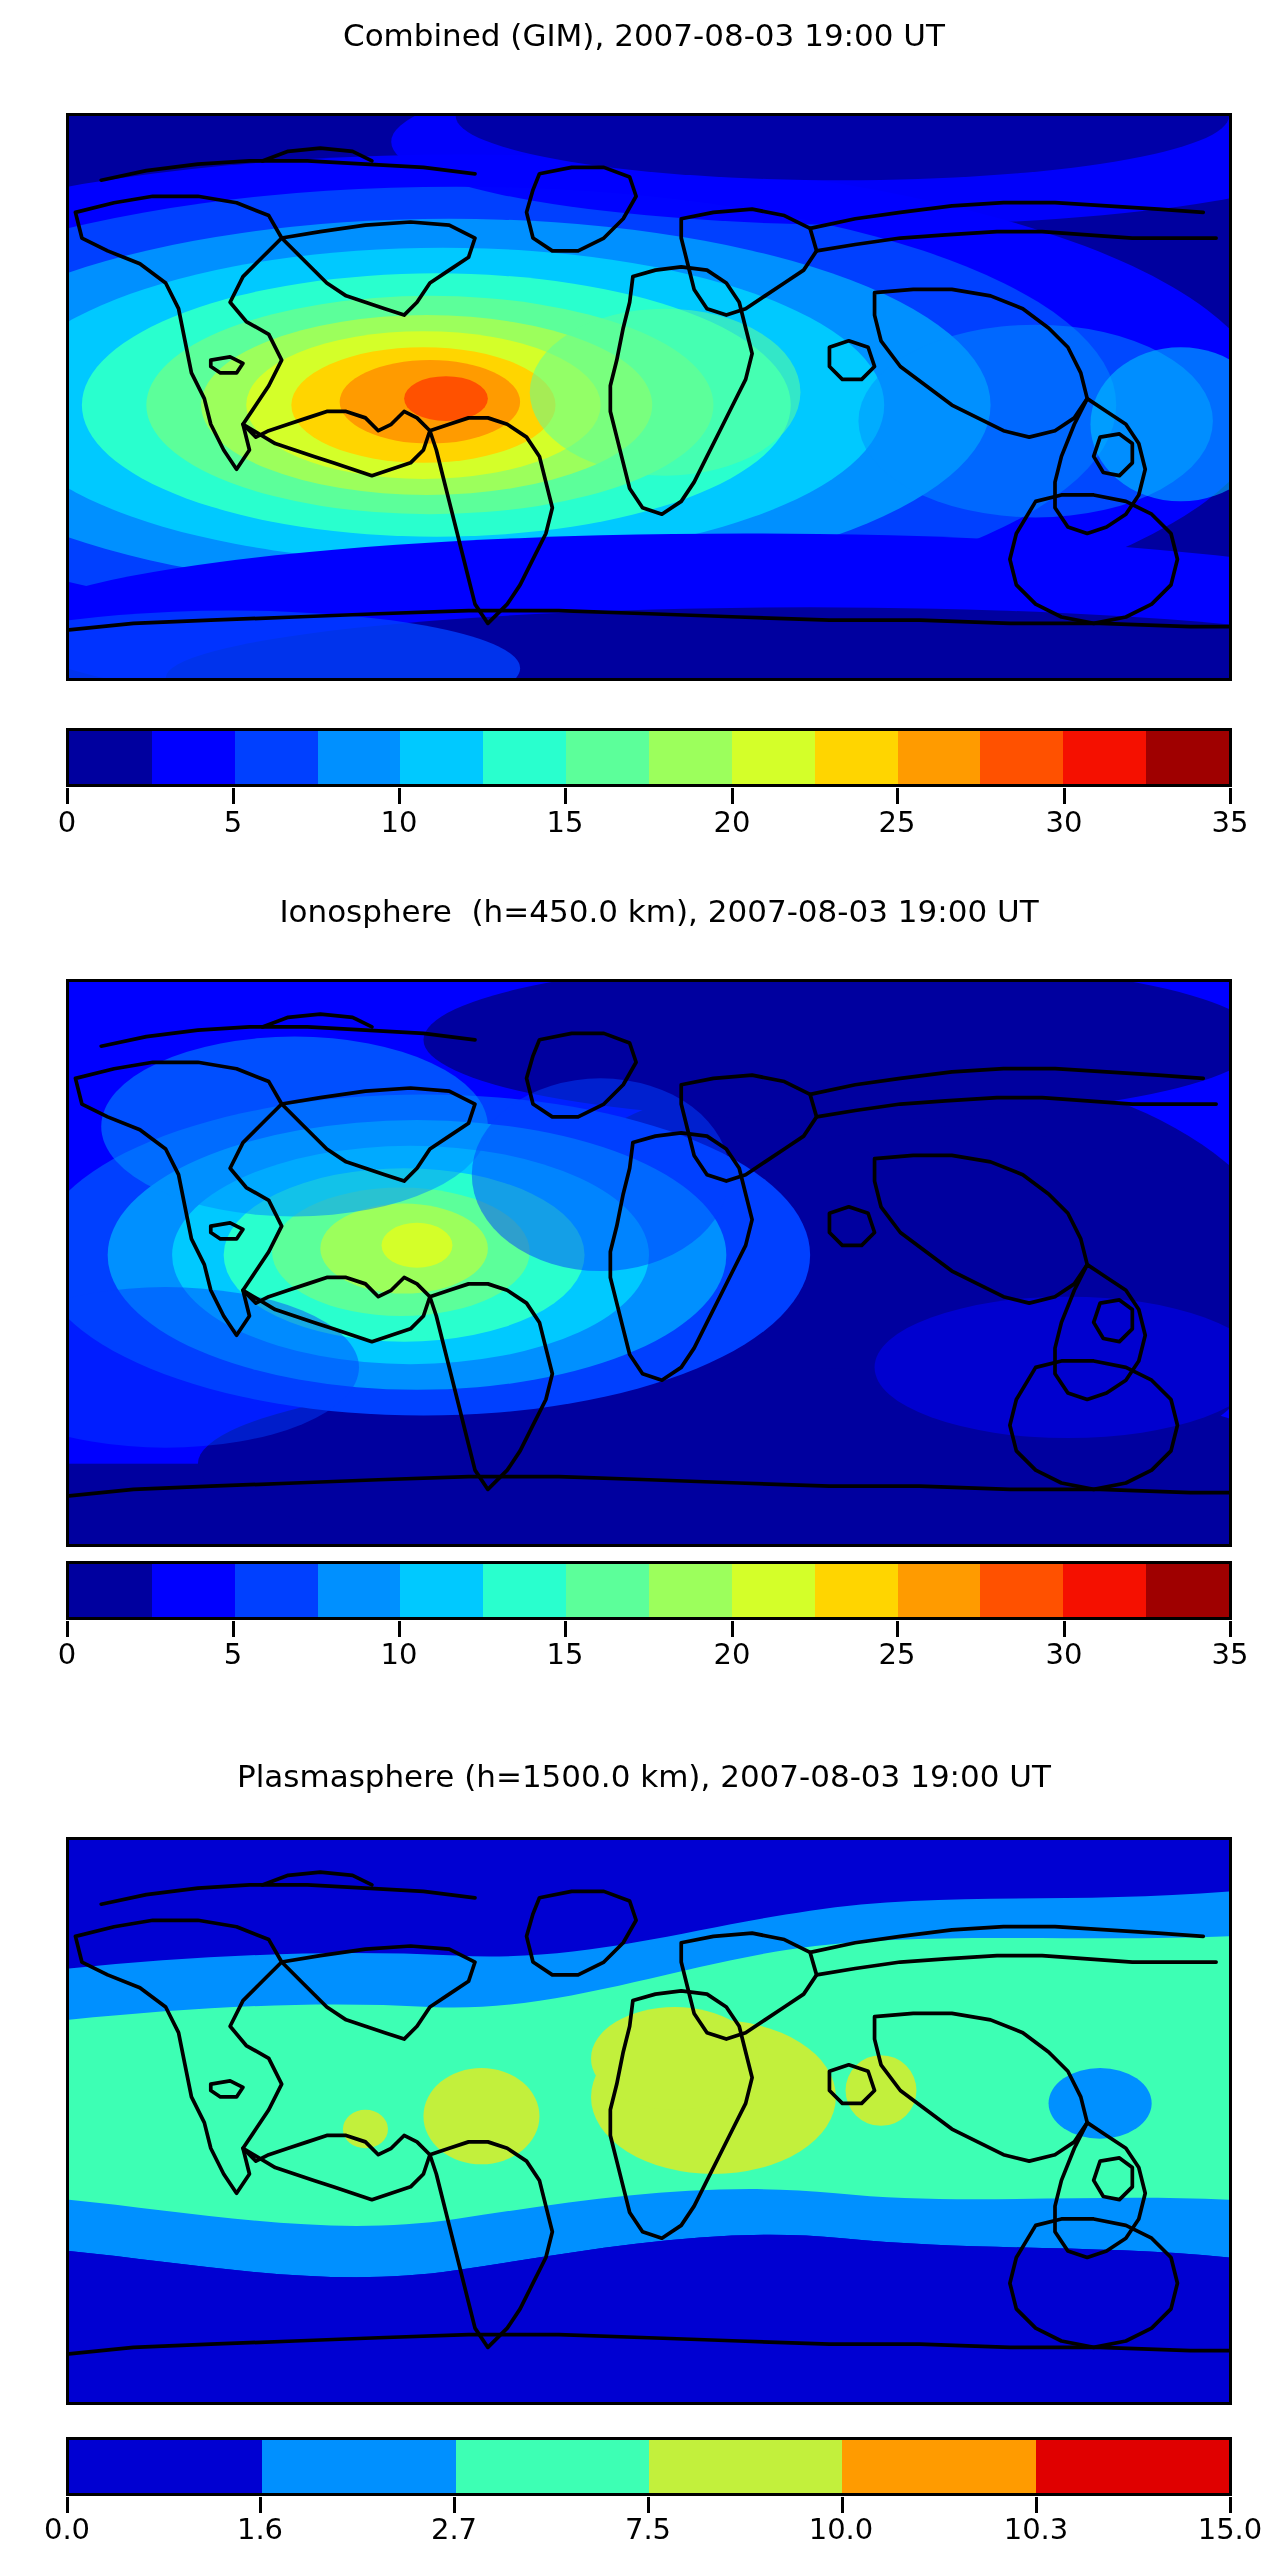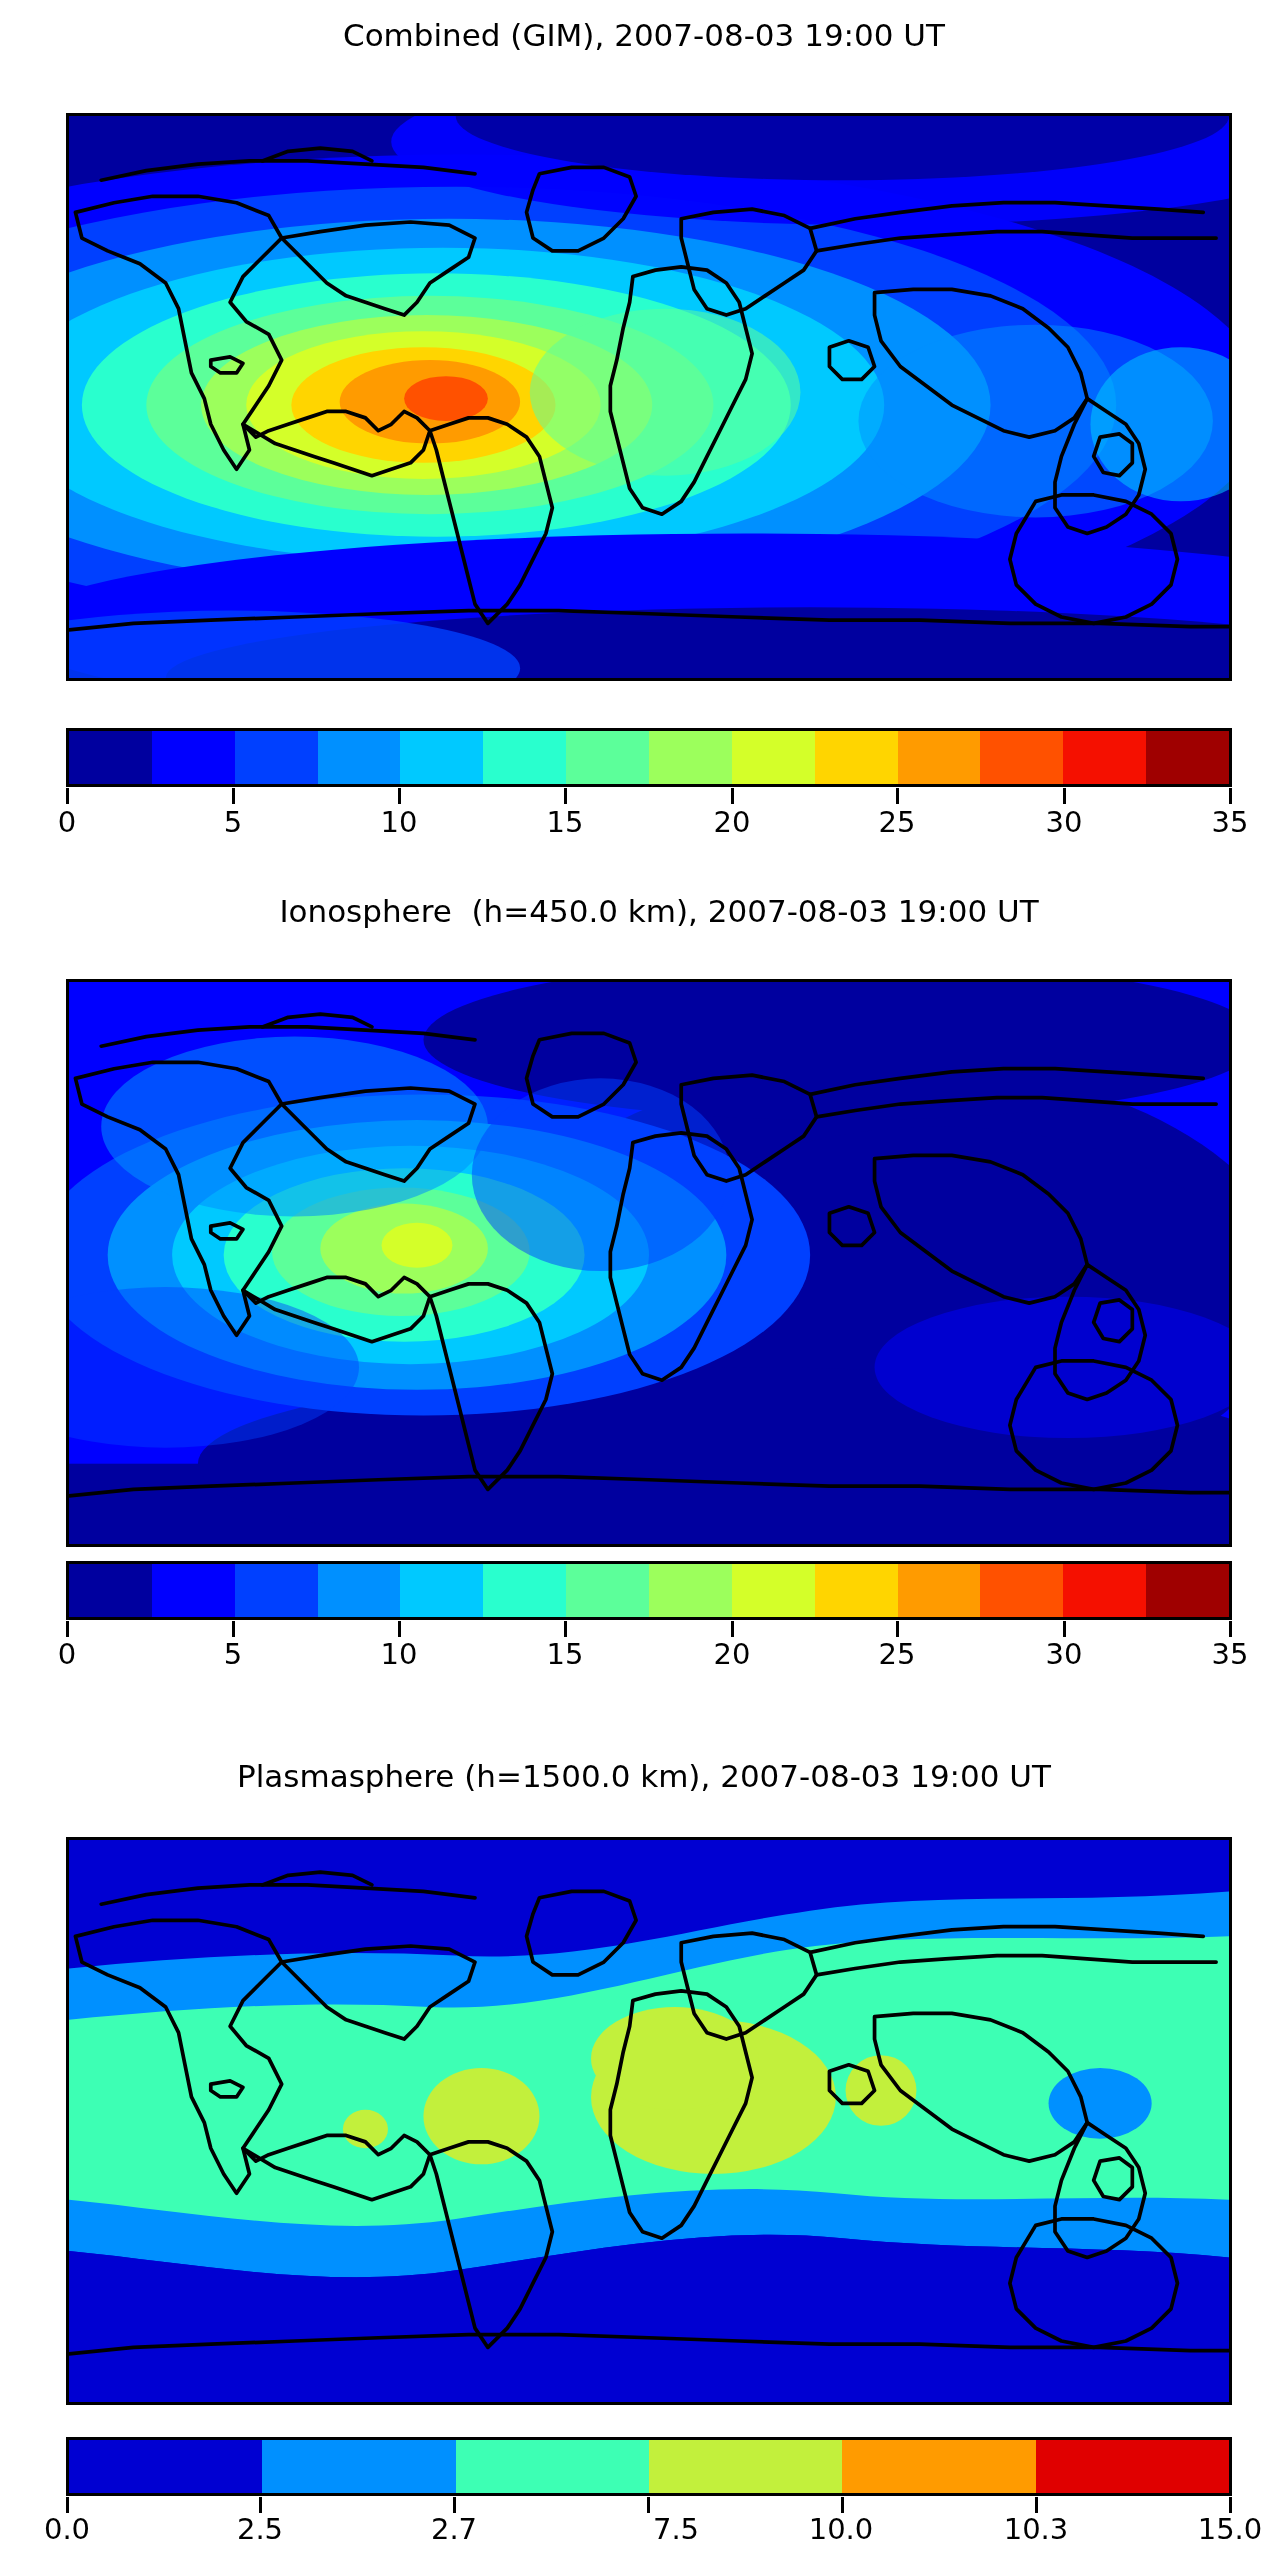--- a/index.html
+++ b/index.html
@@ -310,23 +310,23 @@
       <i style="left:0"></i>
         <i style="left:193px"></i>
         <i style="left:387px"></i>
         <i style="left:581px"></i>
       <i style="left:775px"></i>
         <i style="left:969px"></i>
         <i style="left:1163px"></i>
     </div>
     <div class="tlabels" style="top:795px;">
       <b style="left:67px">0.0</b>
-      <b style="left:260px">2.5</b>
+      <b style="left:260px">1.6</b>
       <b style="left:454px">2.7</b>
-      <b style="left:676px">7.5</b>
+      <b style="left:648px">7.5</b>
       <b style="left:841px">10.0</b>
       <b style="left:1036px">10.3</b>
       <b style="left:1230px">15.0</b>
     </div>
   </div>
 
 </div>
 
 
 </body></html>

